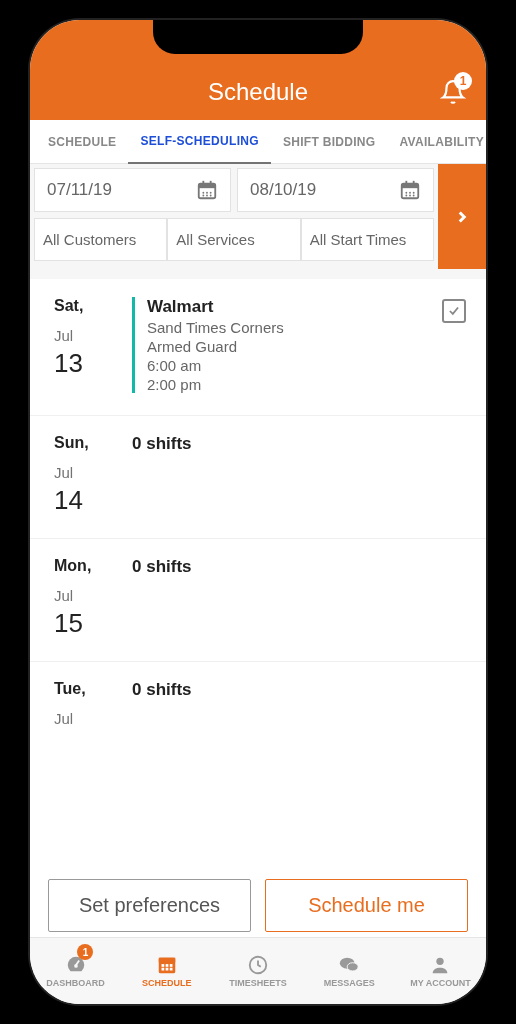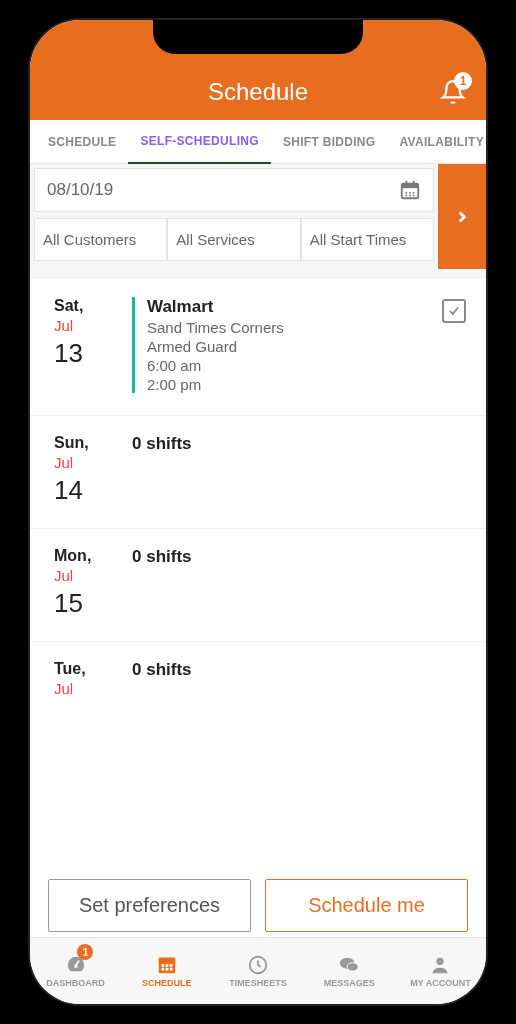--- a/index.html
+++ b/index.html
@@ -8,36 +8,36 @@
 .notch{position:absolute;top:-2px;left:50%;transform:translateX(-50%);width:210px;height:36px;background:#000;border-bottom-left-radius:22px;border-bottom-right-radius:22px;z-index:50;}
 
 .header{background:#e86d1f;height:100px;position:relative;display:flex;align-items:flex-end;justify-content:center;padding-bottom:14px;box-sizing:border-box;}
 .title{color:#fff;font-size:24px;font-weight:400;}
 .bell-wrap{position:absolute;right:20px;bottom:14px;}
 .bell-badge{position:absolute;top:-6px;right:-6px;background:#fff;color:#e86d1f;border-radius:50%;width:18px;height:18px;font-size:12px;font-weight:700;display:flex;align-items:center;justify-content:center;}
 svg{display:block;}
 
 .tabs{display:flex;align-items:center;border-bottom:1px solid #e5e5e5;padding:0 6px;position:relative;background:#fff;}
 .tab{padding:14px 12px;font-size:12px;font-weight:700;color:#888;letter-spacing:.3px;white-space:nowrap;}
-.tab.active{color:#8b5cf6;border-bottom:2px solid #14532d;margin-bottom:-1px;}
+.tab.active{color:#1d4ed8;border-bottom:2px solid #737373;margin-bottom:-1px;}
 
 .filters{display:flex;gap:0;padding:0;box-sizing:border-box;background:#f6f6f6;}
 .filters-left{flex:1;padding:4px 4px 8px 4px;}
 .filter-row{display:flex;gap:6px;}
 .date-box{flex:1;display:flex;align-items:center;justify-content:space-between;border:1px solid #e2e2e2;background:#fff;padding:10px 12px;color:#666;font-size:17px;}
 .sel-row{display:flex;gap:0;margin-top:6px;}
 .sel-box{flex:1;border:1px solid #e2e2e2;background:#fff;padding:12px 8px;color:#666;font-size:15px;text-align:left;white-space:nowrap;overflow:hidden;}
 .go-panel{width:48px;background:#e86d1f;display:flex;align-items:center;justify-content:center;}
 
 .list{background:#fff;}
 .divider{height:10px;background:#f6f6f6;}
 .day{display:flex;padding:18px 16px 22px 24px;border-bottom:1px solid #f0f0f0;}
 .day-date{width:78px;flex-shrink:0;}
 .day-w{font-size:16px;font-weight:700;color:#222;}
-.day-m{font-size:15px;color:#ef4444;margin-top:2px;}
+.day-m{font-size:15px;color:#737373;margin-top:12px;}
 .day-n{font-size:26px;color:#222;margin-top:4px;}
 .day-body{flex:1;position:relative;}
 .shift-card{border-left:3px solid #14b8a6;padding-left:12px;}
 .shift-h{font-size:17px;font-weight:700;color:#222;}
 .shift-line{font-size:15px;color:#666;margin-top:2px;}
 .check{position:absolute;right:4px;top:2px;width:20px;height:20px;border:2px solid #888;border-radius:3px;display:flex;align-items:center;justify-content:center;}
 .zero{font-size:17px;font-weight:700;color:#222;}
 
 .btn-row{position:absolute;left:0;right:0;bottom:72px;display:flex;gap:14px;padding:0 18px;box-sizing:border-box;}
 .btn{flex:1;padding:14px 0;text-align:center;font-size:20px;border-radius:2px;}
@@ -71,20 +71,35 @@
     <div class="tab">SCHEDULE</div>
     <div class="tab active">SELF-SCHEDULING</div>
     <div class="tab">SHIFT BIDDING</div>
     <div class="tab" style="padding-right:4px">AVAILABILITY</div>
 
   </div>
 
   <div class="filters">
     <div class="filters-left">
       <div class="filter-row">
+        <div class="date-box">
+          <span>07/11/19</span>
+          <svg width="22" height="22" viewBox="0 0 24 24" fill="#777">
+                <rect x="3" y="5" width="18" height="16" rx="2" fill="none" stroke="#777" stroke-width="2"></rect>
+                <rect x="3" y="5" width="18" height="5" fill="#777"></rect>
+                <rect x="7" y="2" width="2" height="5" fill="#777"></rect>
+                <rect x="15" y="2" width="2" height="5" fill="#777"></rect>
+                <circle cx="8" cy="15" r="1"></circle>
+                <circle cx="12" cy="15" r="1"></circle>
+                <circle cx="16" cy="15" r="1"></circle>
+                <circle cx="8" cy="18" r="1"></circle>
+                <circle cx="12" cy="18" r="1"></circle>
+                <circle cx="16" cy="18" r="1"></circle>
+              </svg>
+        </div>
         <div class="date-box">
           <span>08/10/19</span>
           <svg width="22" height="22" viewBox="0 0 24 24" fill="#777">
                 <rect x="3" y="5" width="18" height="16" rx="2" fill="none" stroke="#777" stroke-width="2"></rect>
                 <rect x="3" y="5" width="18" height="5" fill="#777"></rect>
                 <rect x="7" y="2" width="2" height="5" fill="#777"></rect>
                 <rect x="15" y="2" width="2" height="5" fill="#777"></rect>
                 <circle cx="8" cy="15" r="1"></circle>
                 <circle cx="12" cy="15" r="1"></circle>
                 <circle cx="16" cy="15" r="1"></circle>

